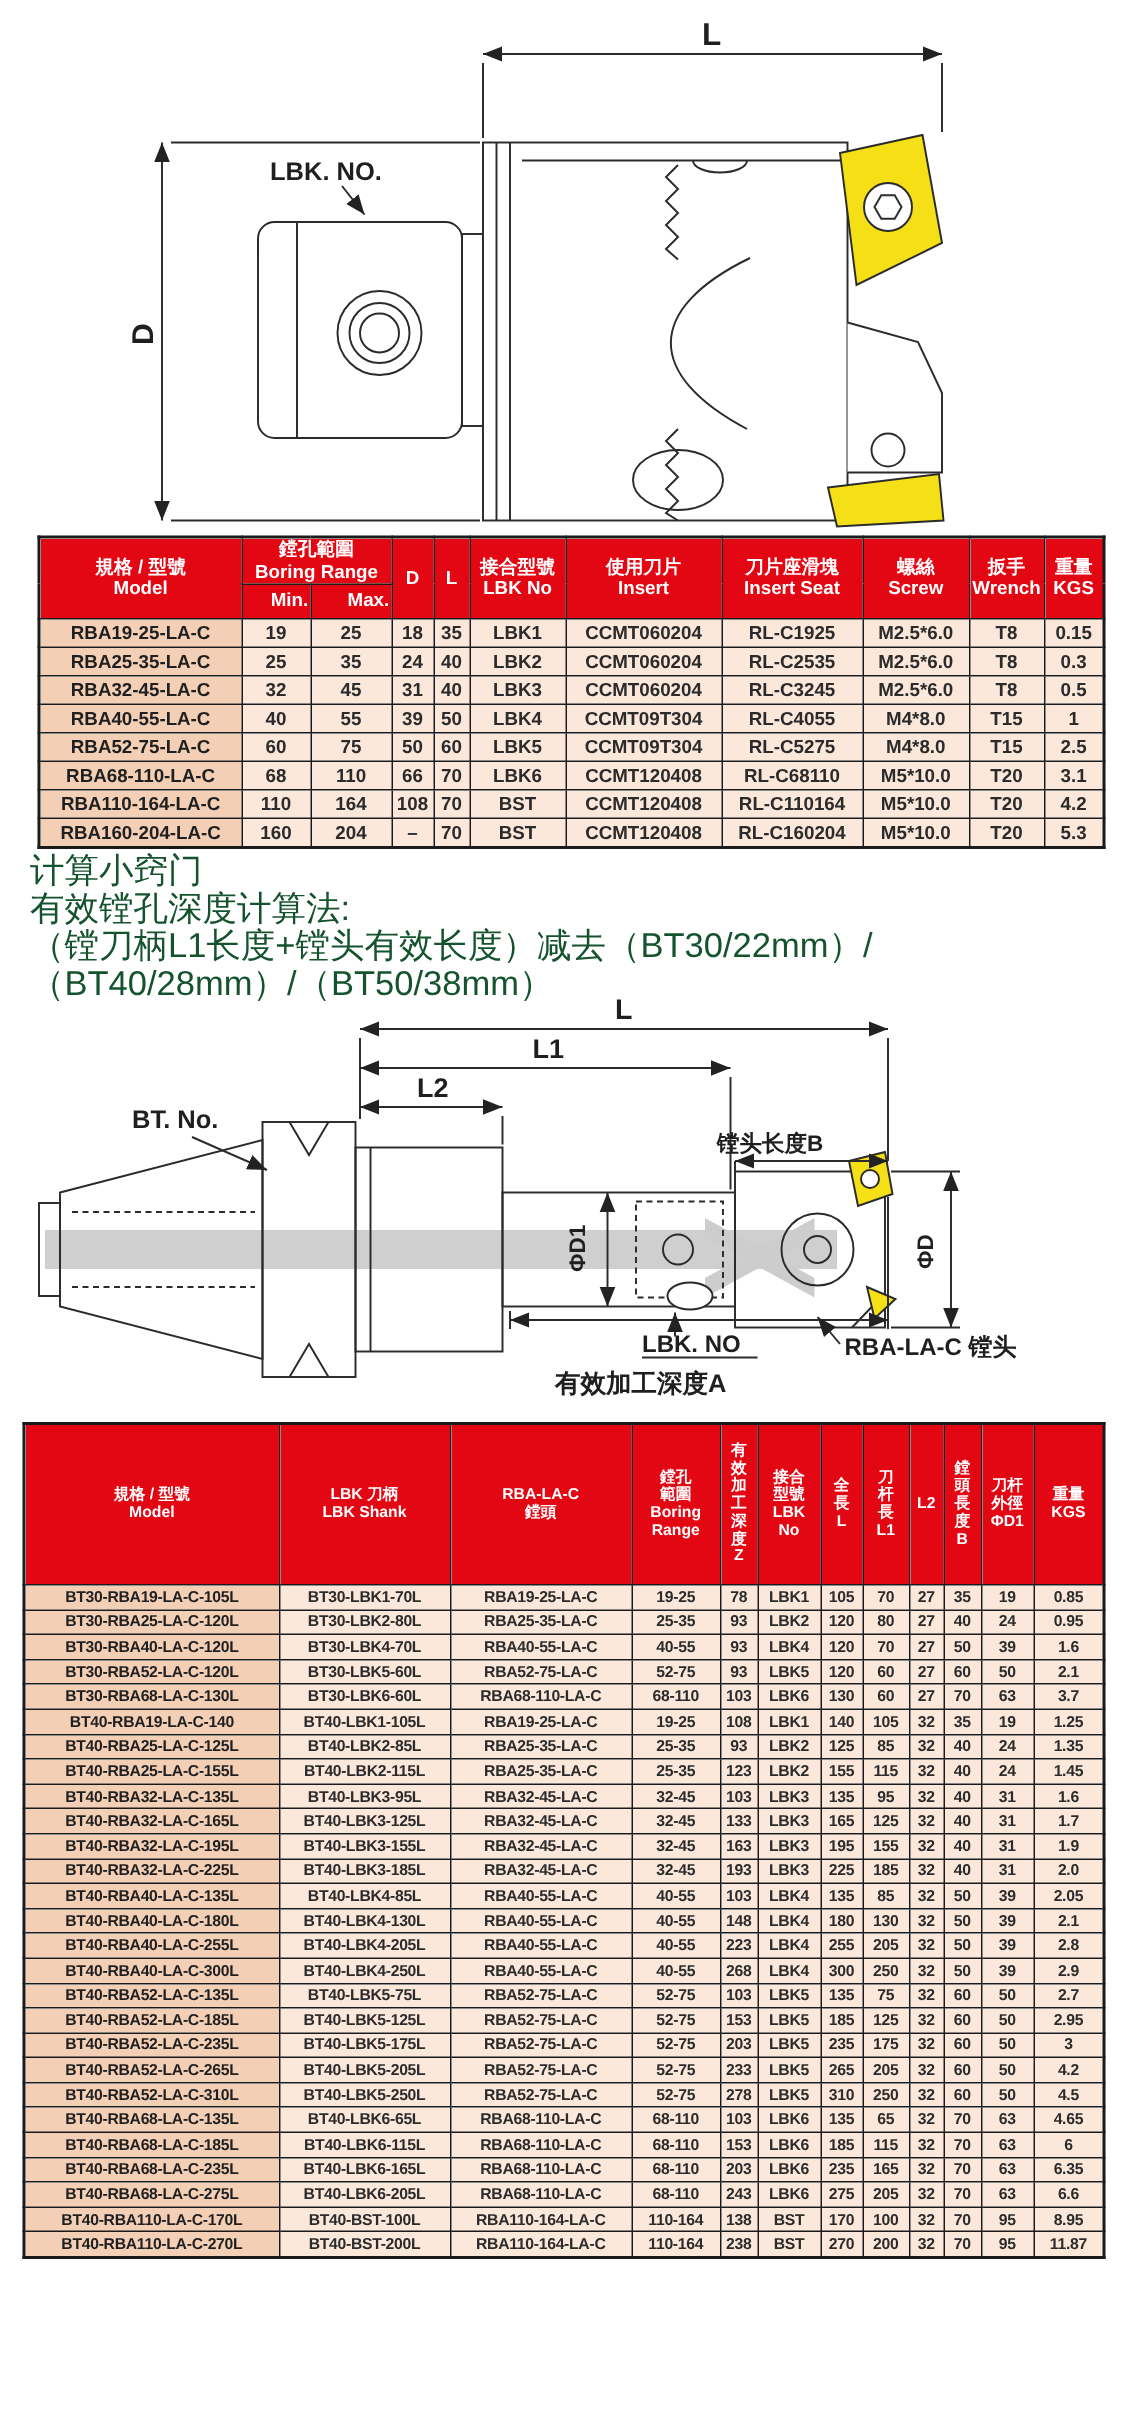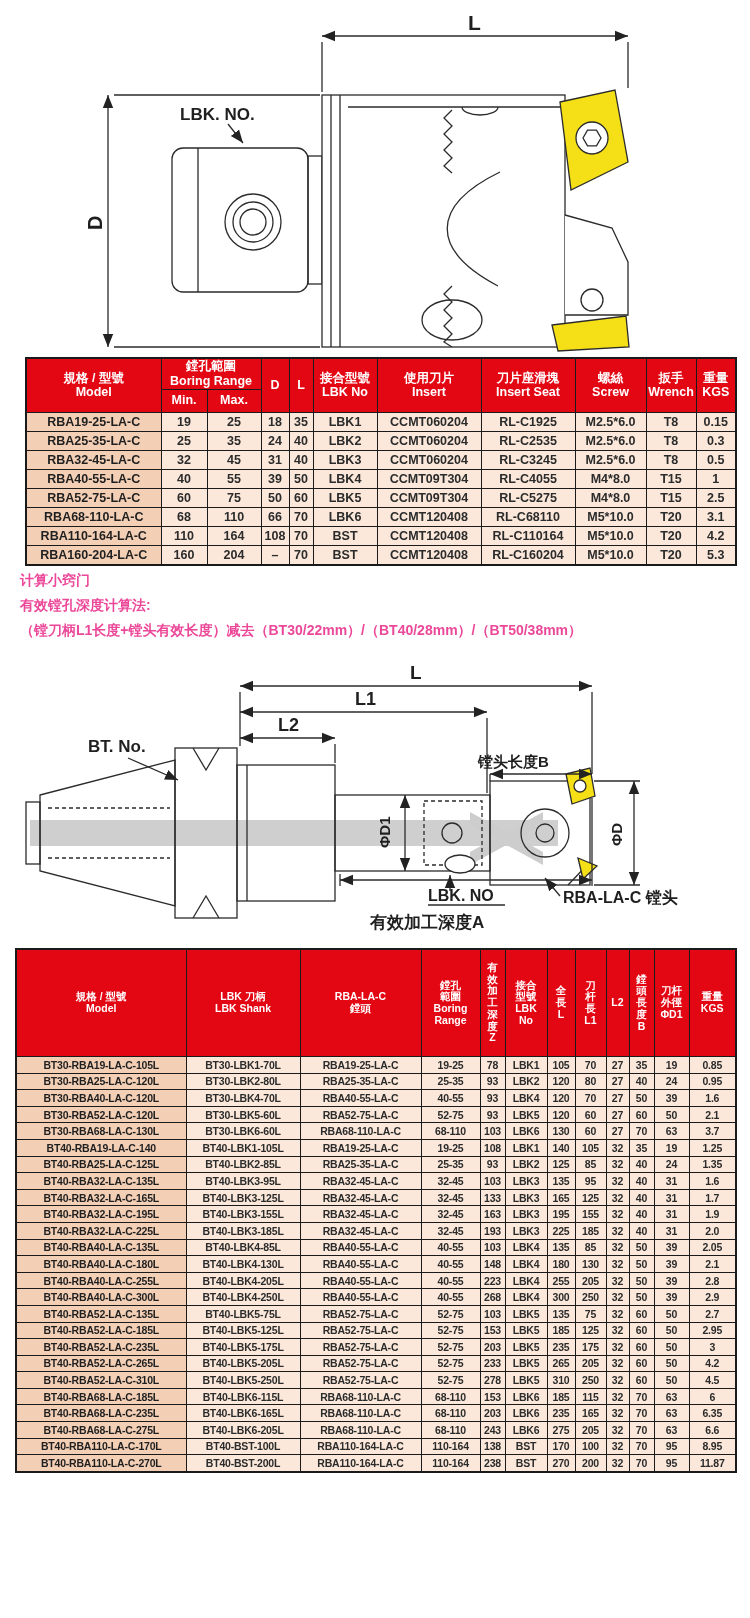--- a/index.html
+++ b/index.html
@@ -10,28 +10,28 @@
   
   table{border-collapse:collapse;table-layout:fixed;position:absolute;}
   th,td{border:1px solid #1a1a1a;overflow:hidden;white-space:nowrap;}
   th{background:#E30613;color:#ffffff;font-weight:bold;white-space:pre-line;
      vertical-align:middle;text-align:center;padding:0 1px;}
   td{background:#FBE8DA;color:#2b2b2b;font-weight:bold;text-align:center;padding:0 1px;}
   td.model{background:#F3CFB6;color:#1f1f1f;}
   #t1{top:357px;left:25px;width:710px;border:2px solid #1a1a1a;}
   #t1 th{font-size:12.5px;line-height:1.18;}
   #t1 .hr1 th{height:26px;}
-  #t1 .hr2 th{height:22px;}
+  #t1 .hr2 th{height:22px;text-align:right;}
   #t1 td{font-size:12.5px;height:18px;}
   #t2{top:948px;left:15px;width:720px;border:2px solid #1a1a1a;}
   #t2 th{font-size:10.5px;line-height:1.12;height:106px;}
   #t2 td{font-size:10.5px;height:15.6px;letter-spacing:-0.2px;}
   
-  .tip{position:absolute;left:20px;top:568px;width:726px;color:#ec4899;font-weight:bold;
-       font-size:14px;line-height:25px;}
+  .tip{position:absolute;left:20px;top:568px;width:726px;color:#14532d;font-weight:normal;
+       font-size:23px;line-height:25px;}
 </style>
 </head>
 <body>
 
 <div class="page">
 
   <svg class="diag" style="top:10px;" width="750" height="345" viewBox="0 0 750 345">
     <defs>
       <marker id="ae" markerWidth="12" markerHeight="10" refX="10" refY="5" orient="auto">
         <path d="M0,1 L10,5 L0,9 Z" fill="#222"></path>
@@ -459,20 +459,34 @@
           <td>93</td>
           <td>LBK2</td>
           <td>125</td>
           <td>85</td>
           <td>32</td>
           <td>40</td>
           <td>24</td>
           <td>1.35</td>
         </tr>
         <tr>
+          <td class="model">BT40-RBA25-LA-C-155L</td>
+          <td>BT40-LBK2-115L</td>
+          <td>RBA25-35-LA-C</td>
+          <td>25-35</td>
+          <td>123</td>
+          <td>LBK2</td>
+          <td>155</td>
+          <td>115</td>
+          <td>32</td>
+          <td>40</td>
+          <td>24</td>
+          <td>1.45</td>
+        </tr>
+        <tr>
           <td class="model">BT40-RBA32-LA-C-135L</td>
           <td>BT40-LBK3-95L</td>
           <td>RBA32-45-LA-C</td>
           <td>32-45</td>
           <td>103</td>
           <td>LBK3</td>
           <td>135</td>
           <td>95</td>
           <td>32</td>
           <td>40</td>
@@ -641,20 +655,34 @@
           <td>278</td>
           <td>LBK5</td>
           <td>310</td>
           <td>250</td>
           <td>32</td>
           <td>60</td>
           <td>50</td>
           <td>4.5</td>
         </tr>
         <tr>
+          <td class="model">BT40-RBA68-LA-C-135L</td>
+          <td>BT40-LBK6-65L</td>
+          <td>RBA68-110-LA-C</td>
+          <td>68-110</td>
+          <td>103</td>
+          <td>LBK6</td>
+          <td>135</td>
+          <td>65</td>
+          <td>32</td>
+          <td>70</td>
+          <td>63</td>
+          <td>4.65</td>
+        </tr>
+        <tr>
           <td class="model">BT40-RBA68-LA-C-185L</td>
           <td>BT40-LBK6-115L</td>
           <td>RBA68-110-LA-C</td>
           <td>68-110</td>
           <td>153</td>
           <td>LBK6</td>
           <td>185</td>
           <td>115</td>
           <td>32</td>
           <td>70</td>

